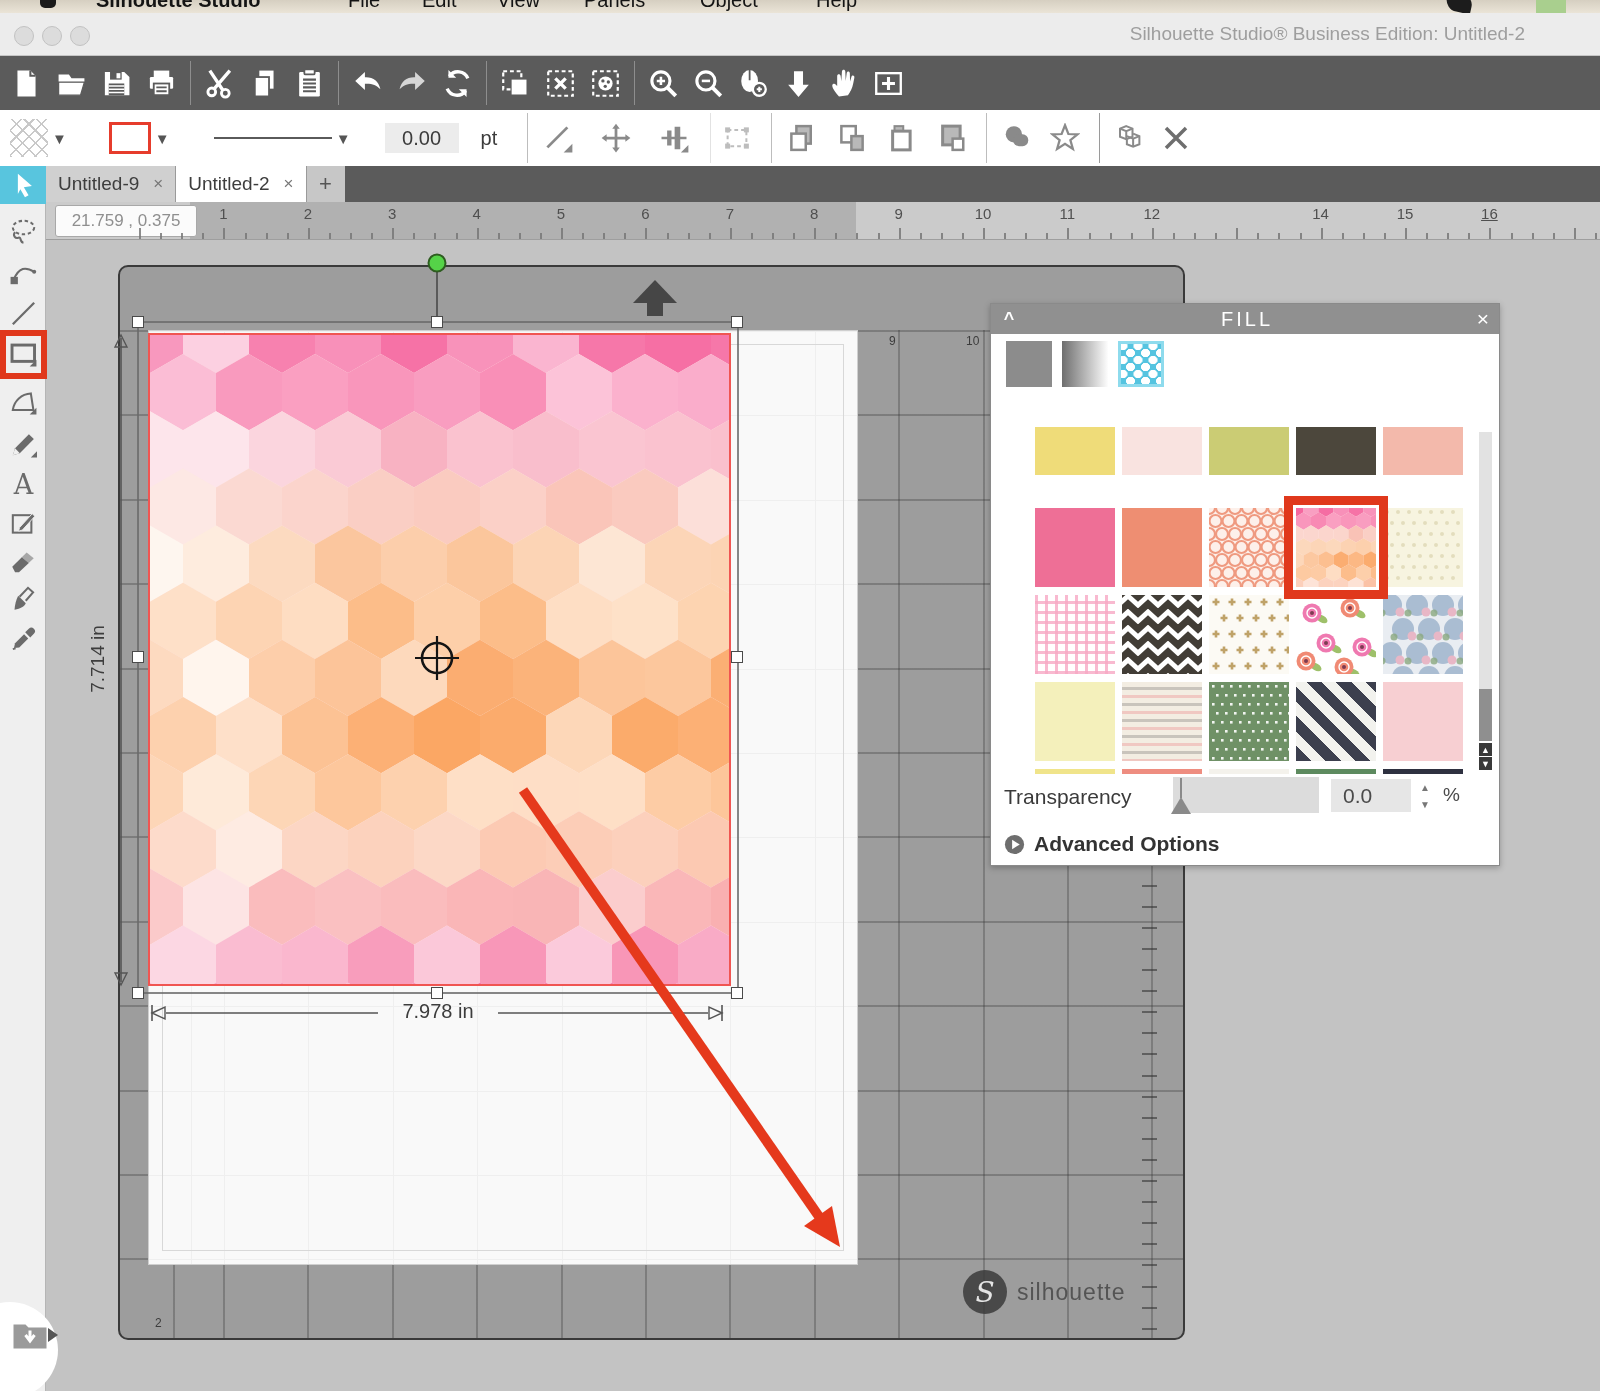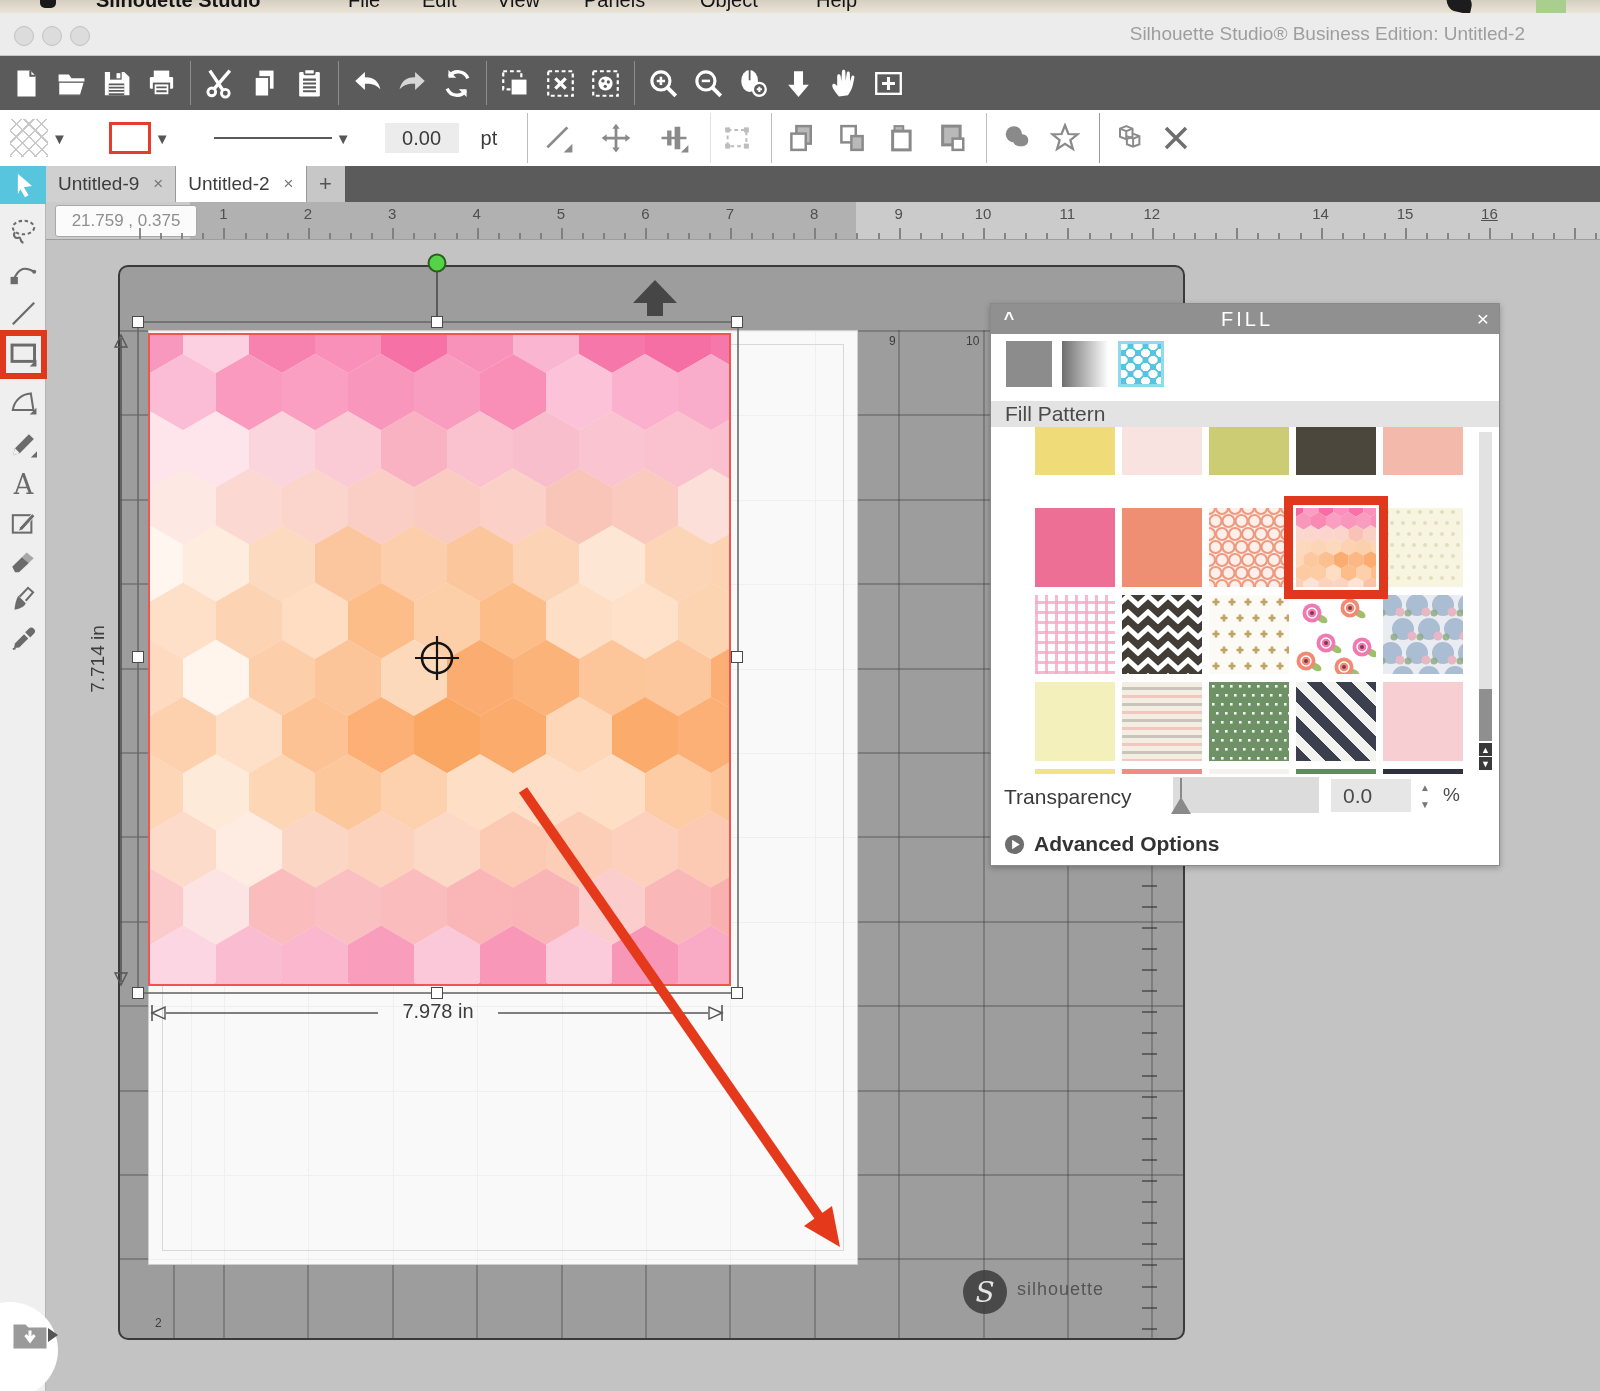--- a/index.html
+++ b/index.html
@@ -99,21 +99,21 @@
   #overlay{position:absolute;left:0;top:0;width:1600px;height:1391px;z-index:30;pointer-events:none;}
   .handle{position:absolute;width:12px;height:12px;background:#fff;border:1.5px solid #4a4a4a;
           box-sizing:border-box;z-index:31;}
   #dim-h{position:absolute;left:382px;top:1000px;width:112px;text-align:center;font-size:20px;
          color:#3d3d3d;z-index:31;}
   #dim-v{position:absolute;left:52px;top:648px;width:92px;text-align:center;font-size:19px;color:#3d3d3d;
          transform:rotate(-90deg);z-index:31;}
   #logo-circle{position:absolute;left:963px;top:1270px;width:44px;height:44px;border-radius:50%;
      background:#3b3b3b;opacity:.85;color:#f2f2f2;display:flex;align-items:center;justify-content:center;
      font-family:"DejaVu Serif",serif;font-style:italic;font-size:28px;}
-  #logo-text{position:absolute;left:1017px;top:1279px;font-size:18px;color:rgba(60,60,60,.75);letter-spacing:1px;}
+  #logo-text{position:absolute;left:1017px;top:1279px;font-size:23px;color:rgba(60,60,60,.75);letter-spacing:1px;}
   #corner-widget{position:absolute;left:-38px;top:1302px;width:96px;height:96px;border-radius:50%;background:#fff;}
   #corner-folder{position:absolute;left:12px;top:1320px;color:#9a9a9a;}
   #corner-play{position:absolute;left:48px;top:1328px;width:0;height:0;border-top:7px solid transparent;
      border-bottom:7px solid transparent;border-left:10px solid #555;}
   
   #fill-panel{position:absolute;left:990px;top:303px;width:510px;height:563px;background:#fff;
      border:1px solid #8a8a8a;box-shadow:0 2px 6px rgba(0,0,0,.25);z-index:40;box-sizing:border-box;}
   #fp-header{position:absolute;left:0;top:0;width:100%;height:30px;background:#909090;color:#fff;
      display:flex;align-items:center;}
   #fp-title{flex:1;text-align:center;font-size:20px;letter-spacing:3px;}
@@ -817,21 +817,20 @@
 
   <div id="fill-panel">
     <div id="fp-header">
       <div id="fp-collapse">^</div>
       <div id="fp-title">FILL</div>
       <div id="fp-close">×</div>
     </div>
     <div class="ftype" id="ft-solid"></div>
     <div class="ftype" id="ft-grad"></div>
     <div class="ftype" id="ft-pat"></div>
-    <div id="fp-section">Fill Pattern</div>
     <div id="fp-grid">
         <div class="swatch" style="left: 44px; top: -31px; height: 79px;">
           <div style="width:100%;height:100%;background:#efdc79"></div>
         </div>
         <div class="swatch" style="left: 131px; top: -31px; height: 79px;">
           <div style="width:100%;height:100%;background:#f9e3e0"></div>
         </div>
         <div class="swatch" style="left: 218px; top: -31px; height: 79px;">
           <div style="width:100%;height:100%;background:#cbcc74"></div>
         </div>

